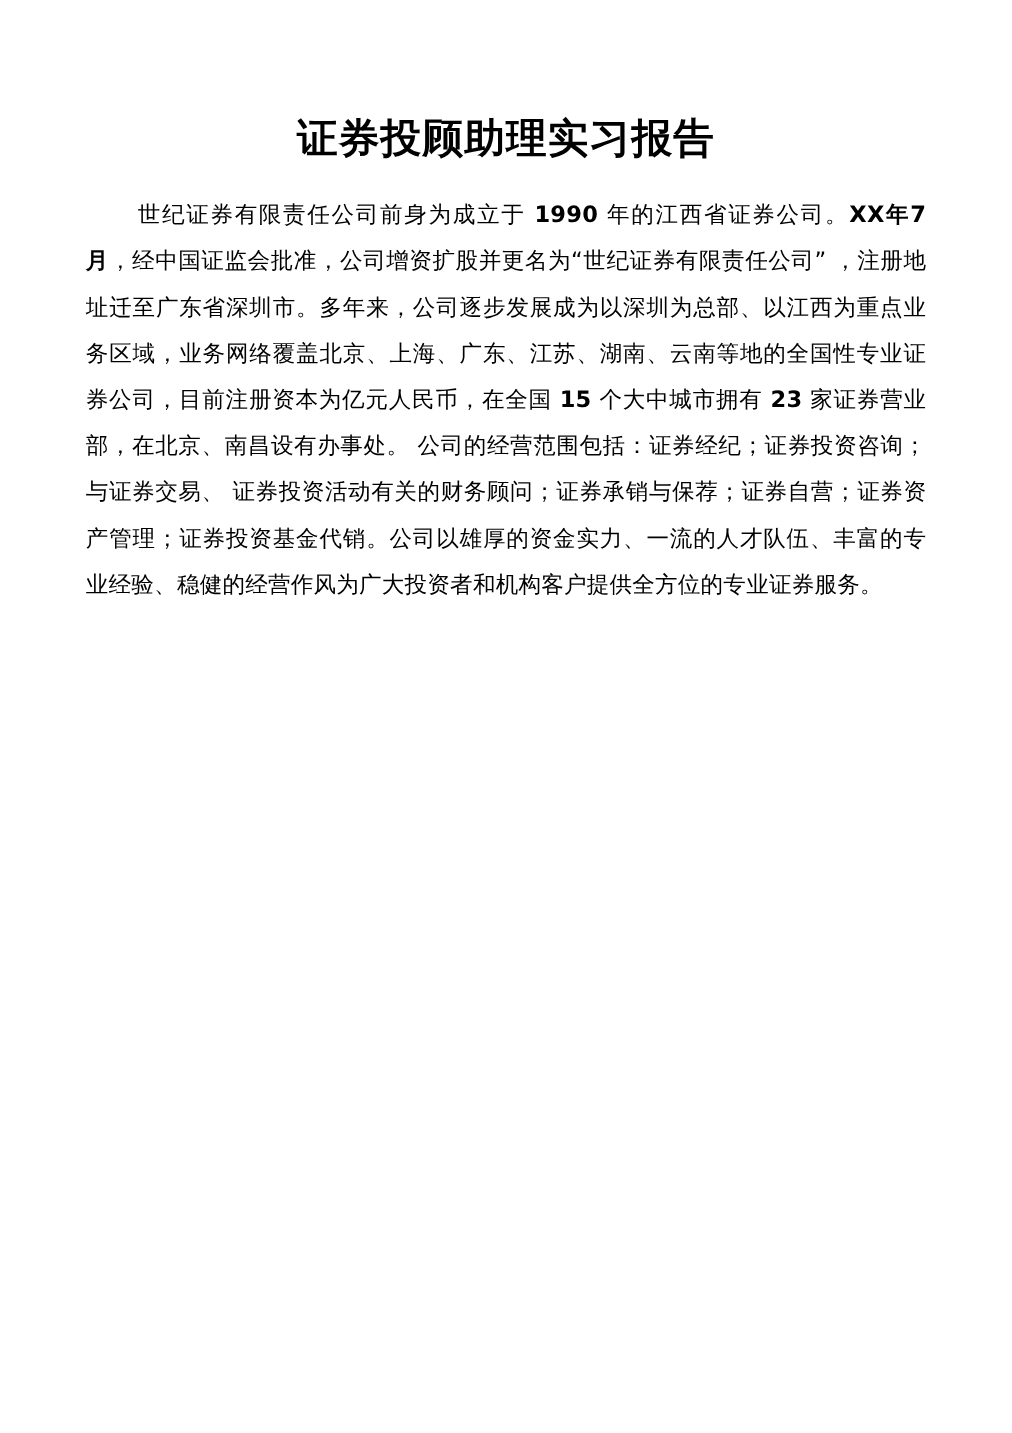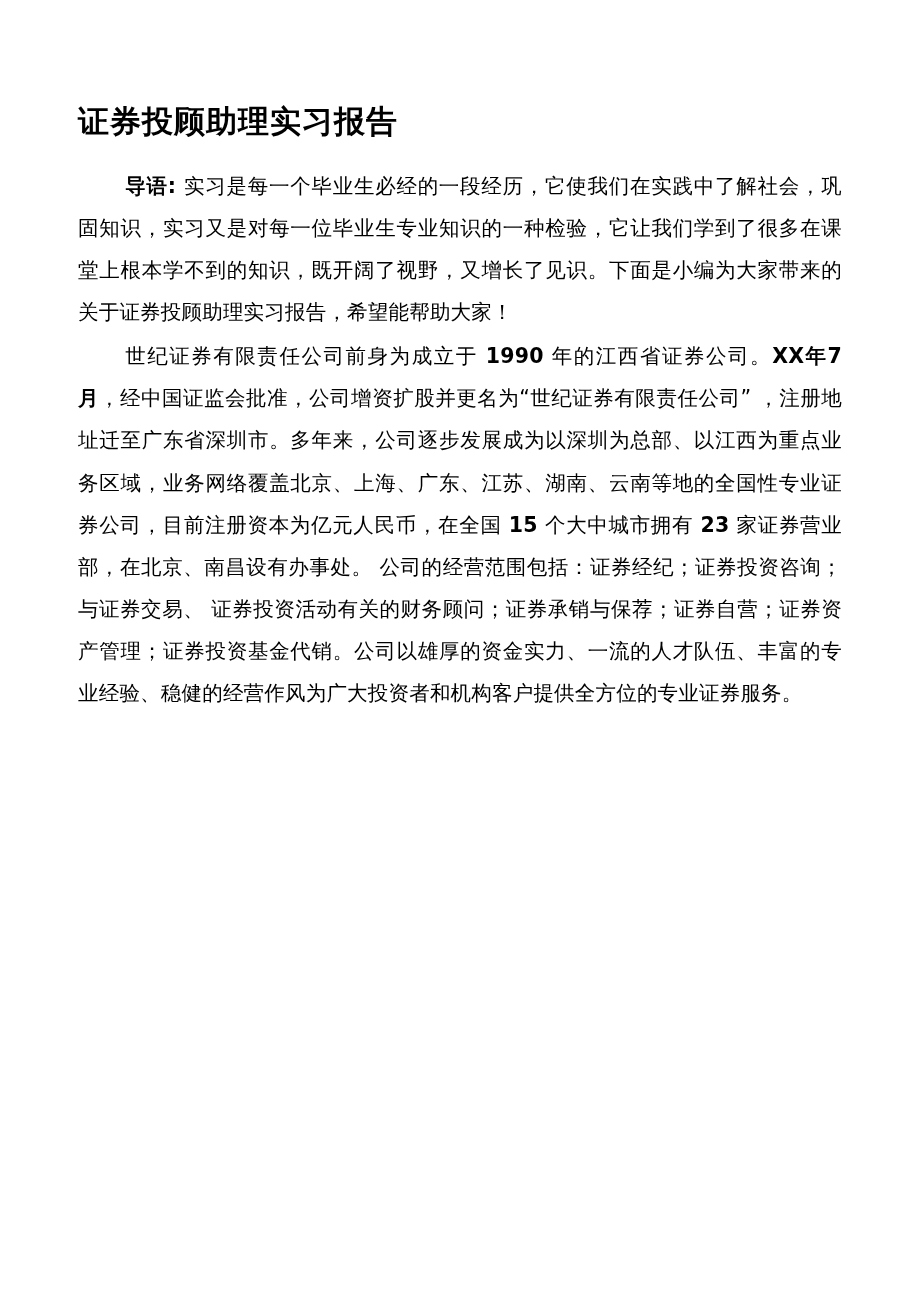--- a/index.html
+++ b/index.html
@@ -15,22 +15,23 @@
     overflow: hidden;
   }
   .page {
     position: relative;
     width: 920px;
     height: 1303px;
     box-sizing: border-box;
     padding: 100px 78px 0 78px;
   }
   .doc-title {
-    font-size: 31px;
+    font-size: 37px;
     font-weight: bold;
+    text-align: center;
     letter-spacing: 1px;
     margin: 0 0 22px 0;
     line-height: 1.4;
   }
   .para {
     font-size: 20.5px;
     line-height: 2.05;
     text-align: justify;
     text-justify: inter-ideograph;
     margin: 0 0 2px 0;
@@ -44,17 +45,16 @@
   }
 </style>
 </head>
 <body>
 
 <div class="page">
 
   <h1 class="doc-title">证券投顾助理实习报告</h1>
 
   <div id="body-container">
-      <div class="para indent"><span class="b">导语: </span><span>实习是每一个毕业生必经的一段经历，它使我们在实践中了解社会，巩固知识，实习又是对每一位毕业生专业知识的一种检验，它让我们学到了很多在课堂上根本学不到的知识，既开阔了视野，又增长了见识。下面是小编为大家带来的关于证券投顾助理实习报告，希望能帮助大家！</span></div>
       <div class="para indent"><span>世纪证券有限责任公司前身为成立于 </span><span class="b">1990</span><span> 年的江西省证券公司。</span><span class="b">XX年7月</span><span>，经中国证监会批准，公司增资扩股并更名为“世纪证券有限责任公司” ，注册地址迁至广东省深圳市。多年来，公司逐步发展成为以深圳为总部、以江西为重点业务区域，业务网络覆盖北京、上海、广东、江苏、湖南、云南等地的全国性专业证券公司，目前注册资本为亿元人民币，在全国 </span><span class="b">15</span><span> 个大中城市拥有 </span><span class="b">23</span><span> 家证券营业部，在北京、南昌设有办事处。 公司的经营范围包括：证券经纪；证券投资咨询； 与证券交易、 证券投资活动有关的财务顾问；证券承销与保荐；证券自营；证券资产管理；证券投资基金代销。公司以雄厚的资金实力、一流的人才队伍、丰富的专业经验、稳健的经营作风为广大投资者和机构客户提供全方位的专业证券服务。</span></div>
     </div>
 
 </div>
 
 </body></html>

